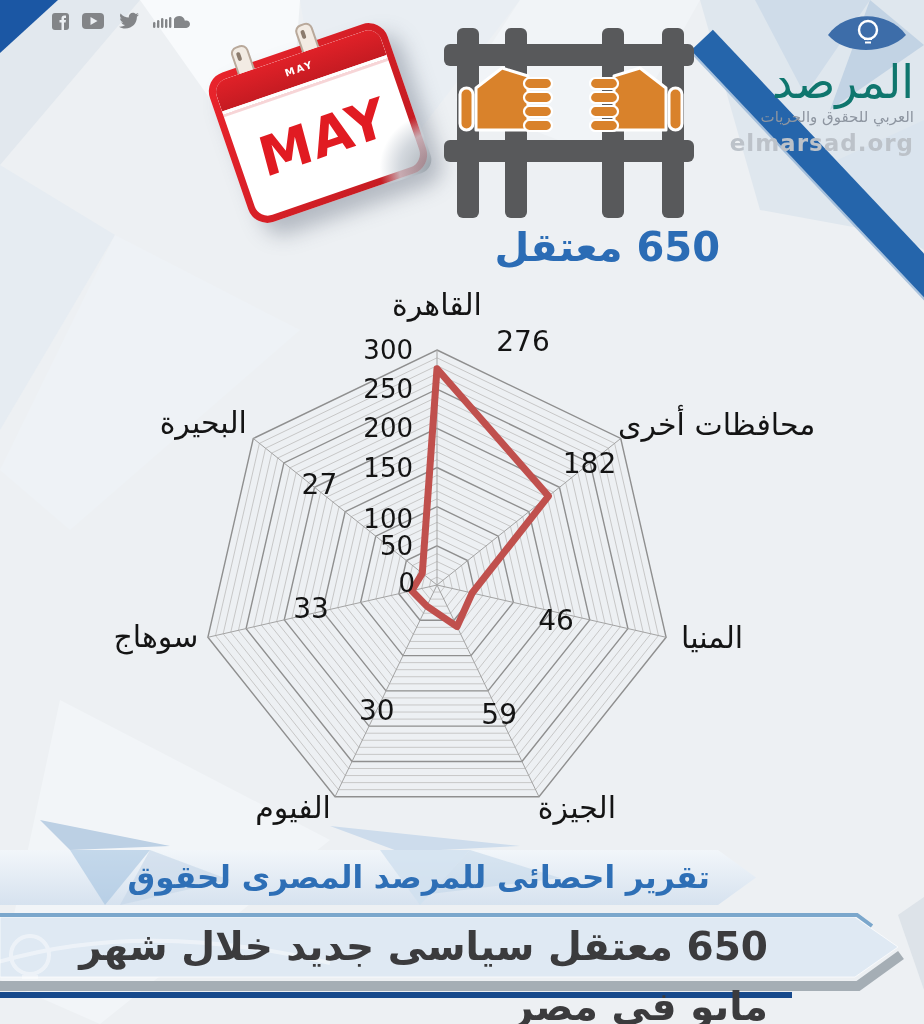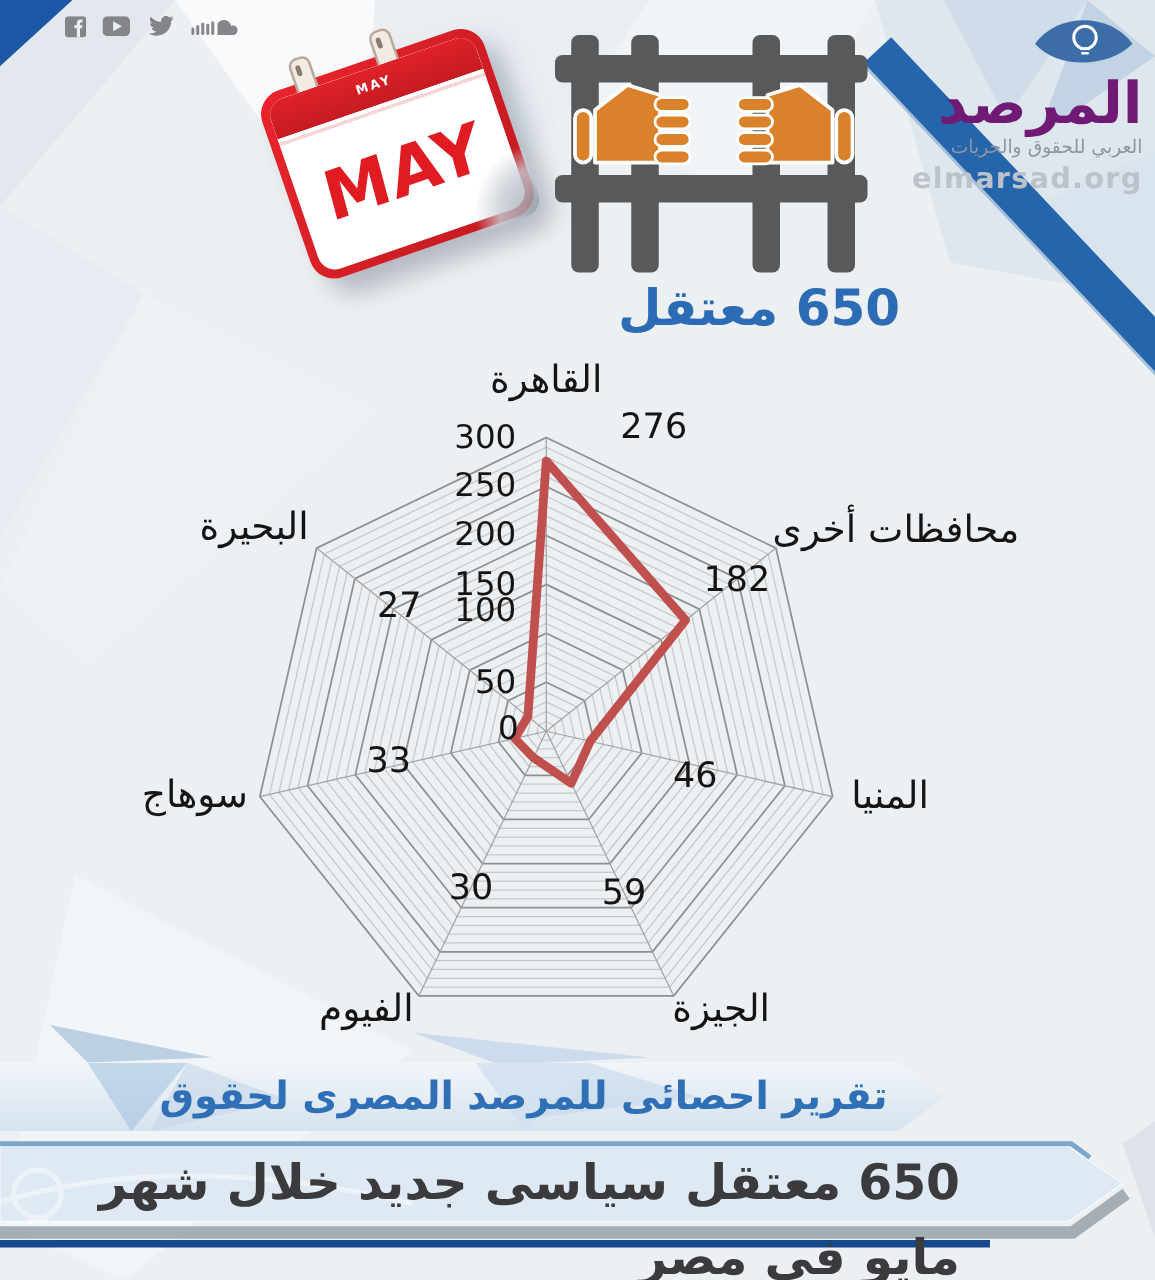--- a/index.html
+++ b/index.html
@@ -10,21 +10,21 @@
   .abs{position:absolute;}
   svg{display:block;}
 
   
   .social-bar{left:52px;top:12px;display:flex;gap:13px;align-items:center;}
   .social-bar svg{opacity:.92;}
 
   
   .logo{right:10px;top:14px;width:210px;text-align:right;direction:rtl;}
   .logo .eye{margin:0 4px 2px 0;}
-  .logo .title{font-size:46px;font-weight:bold;color:#701a75;line-height:1.05;}
+  .logo .title{font-size:46px;font-weight:normal;color:#0f766e;line-height:1.05;}
   .logo .subtitle{font-size:15px;color:#8d95a0;margin-top:2px;}
   .logo .site{font-size:23px;color:#bcc2c9;font-weight:bold;direction:ltr;margin-top:4px;letter-spacing:1px;}
 
   
   .calendar{left:224px;top:44px;width:188px;height:158px;transform:rotate(-19deg);
     background:linear-gradient(135deg,#ea242c,#c01a20);border-radius:20px;
     box-shadow:10px 16px 20px rgba(110,120,135,.45);}
   .calendar .page{position:absolute;inset:7px;background:#fff;border-radius:14px;overflow:hidden;}
   .calendar .head{height:30px;background:linear-gradient(180deg,#e02128,#c51b22);
     color:#fff;font-size:10px;font-weight:bold;text-align:center;line-height:30px;
@@ -221,21 +221,21 @@
       <div class="cat-label" style="left: 203.27px; top: 422.48px;">البحيرة</div>
       <div class="val-label" style="left: 523px; top: 340.95px;">276</div>
       <div class="val-label" style="left: 589.496px; top: 463.388px;">182</div>
       <div class="val-label" style="left: 556.136px; top: 620.192px;">46</div>
       <div class="val-label" style="left: 499.197px; top: 714.154px; text-align: right;">59</div>
       <div class="val-label" style="left: 376.842px; top: 709.919px;">30</div>
       <div class="val-label" style="left: 310.991px; top: 607.761px;">33</div>
       <div class="val-label" style="left: 319.413px; top: 484.227px;">27</div>
       <div class="tick-label" style="left: 415px; top: 583px;">0</div>
       <div class="tick-label" style="left: 413px; top: 545.833px;">50</div>
-      <div class="tick-label" style="left: 413px; top: 489px;">100</div>
+      <div class="tick-label" style="left: 413px; top: 519px;">100</div>
       <div class="tick-label" style="left: 413px; top: 467.5px;">150</div>
       <div class="tick-label" style="left: 413px; top: 428.333px;">200</div>
       <div class="tick-label" style="left: 413px; top: 389.167px;">250</div>
       <div class="tick-label" style="left: 413px; top: 350px;">300</div>
     </div>
 
   <div class="abs banner1">
     <svg class="abs" style="left:0;top:0;" width="756" height="55" viewBox="0 0 756 55">
       <polygon points="70,0 150,0 105,55" fill="#9fc0de" opacity=".55"></polygon>
       <polygon points="150,0 230,30 120,55" fill="#c4d6e8" opacity=".6"></polygon>

